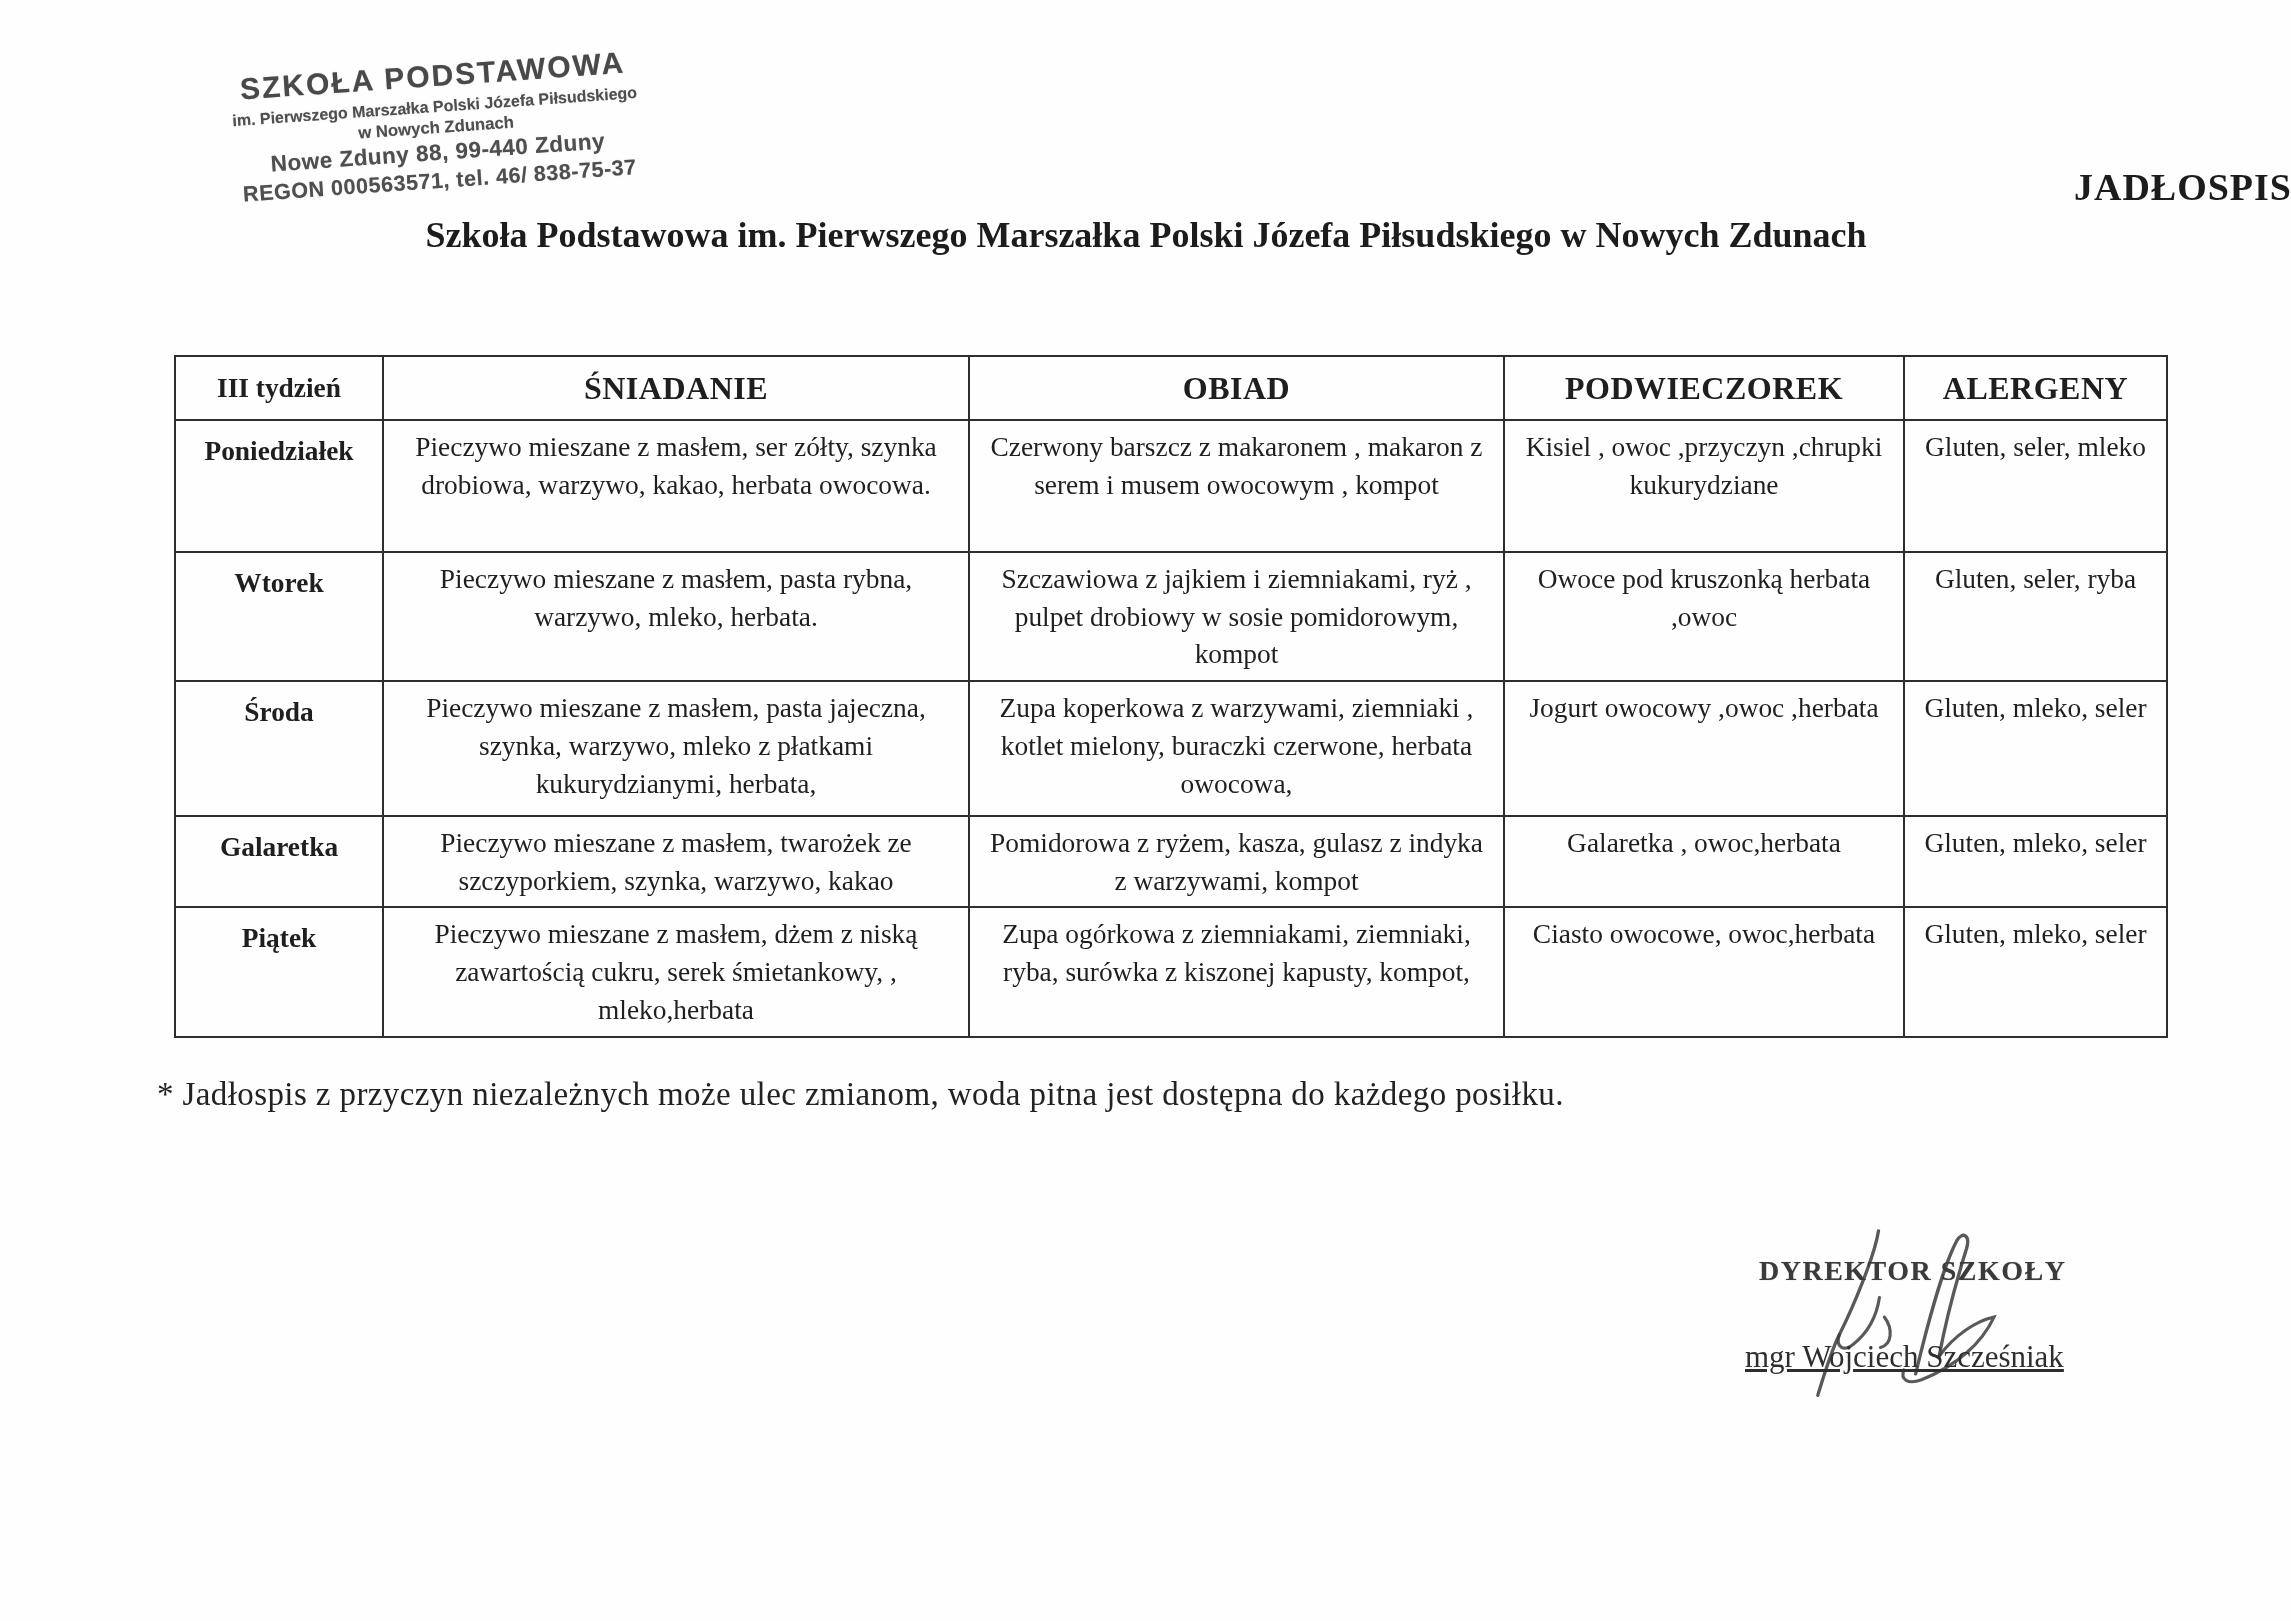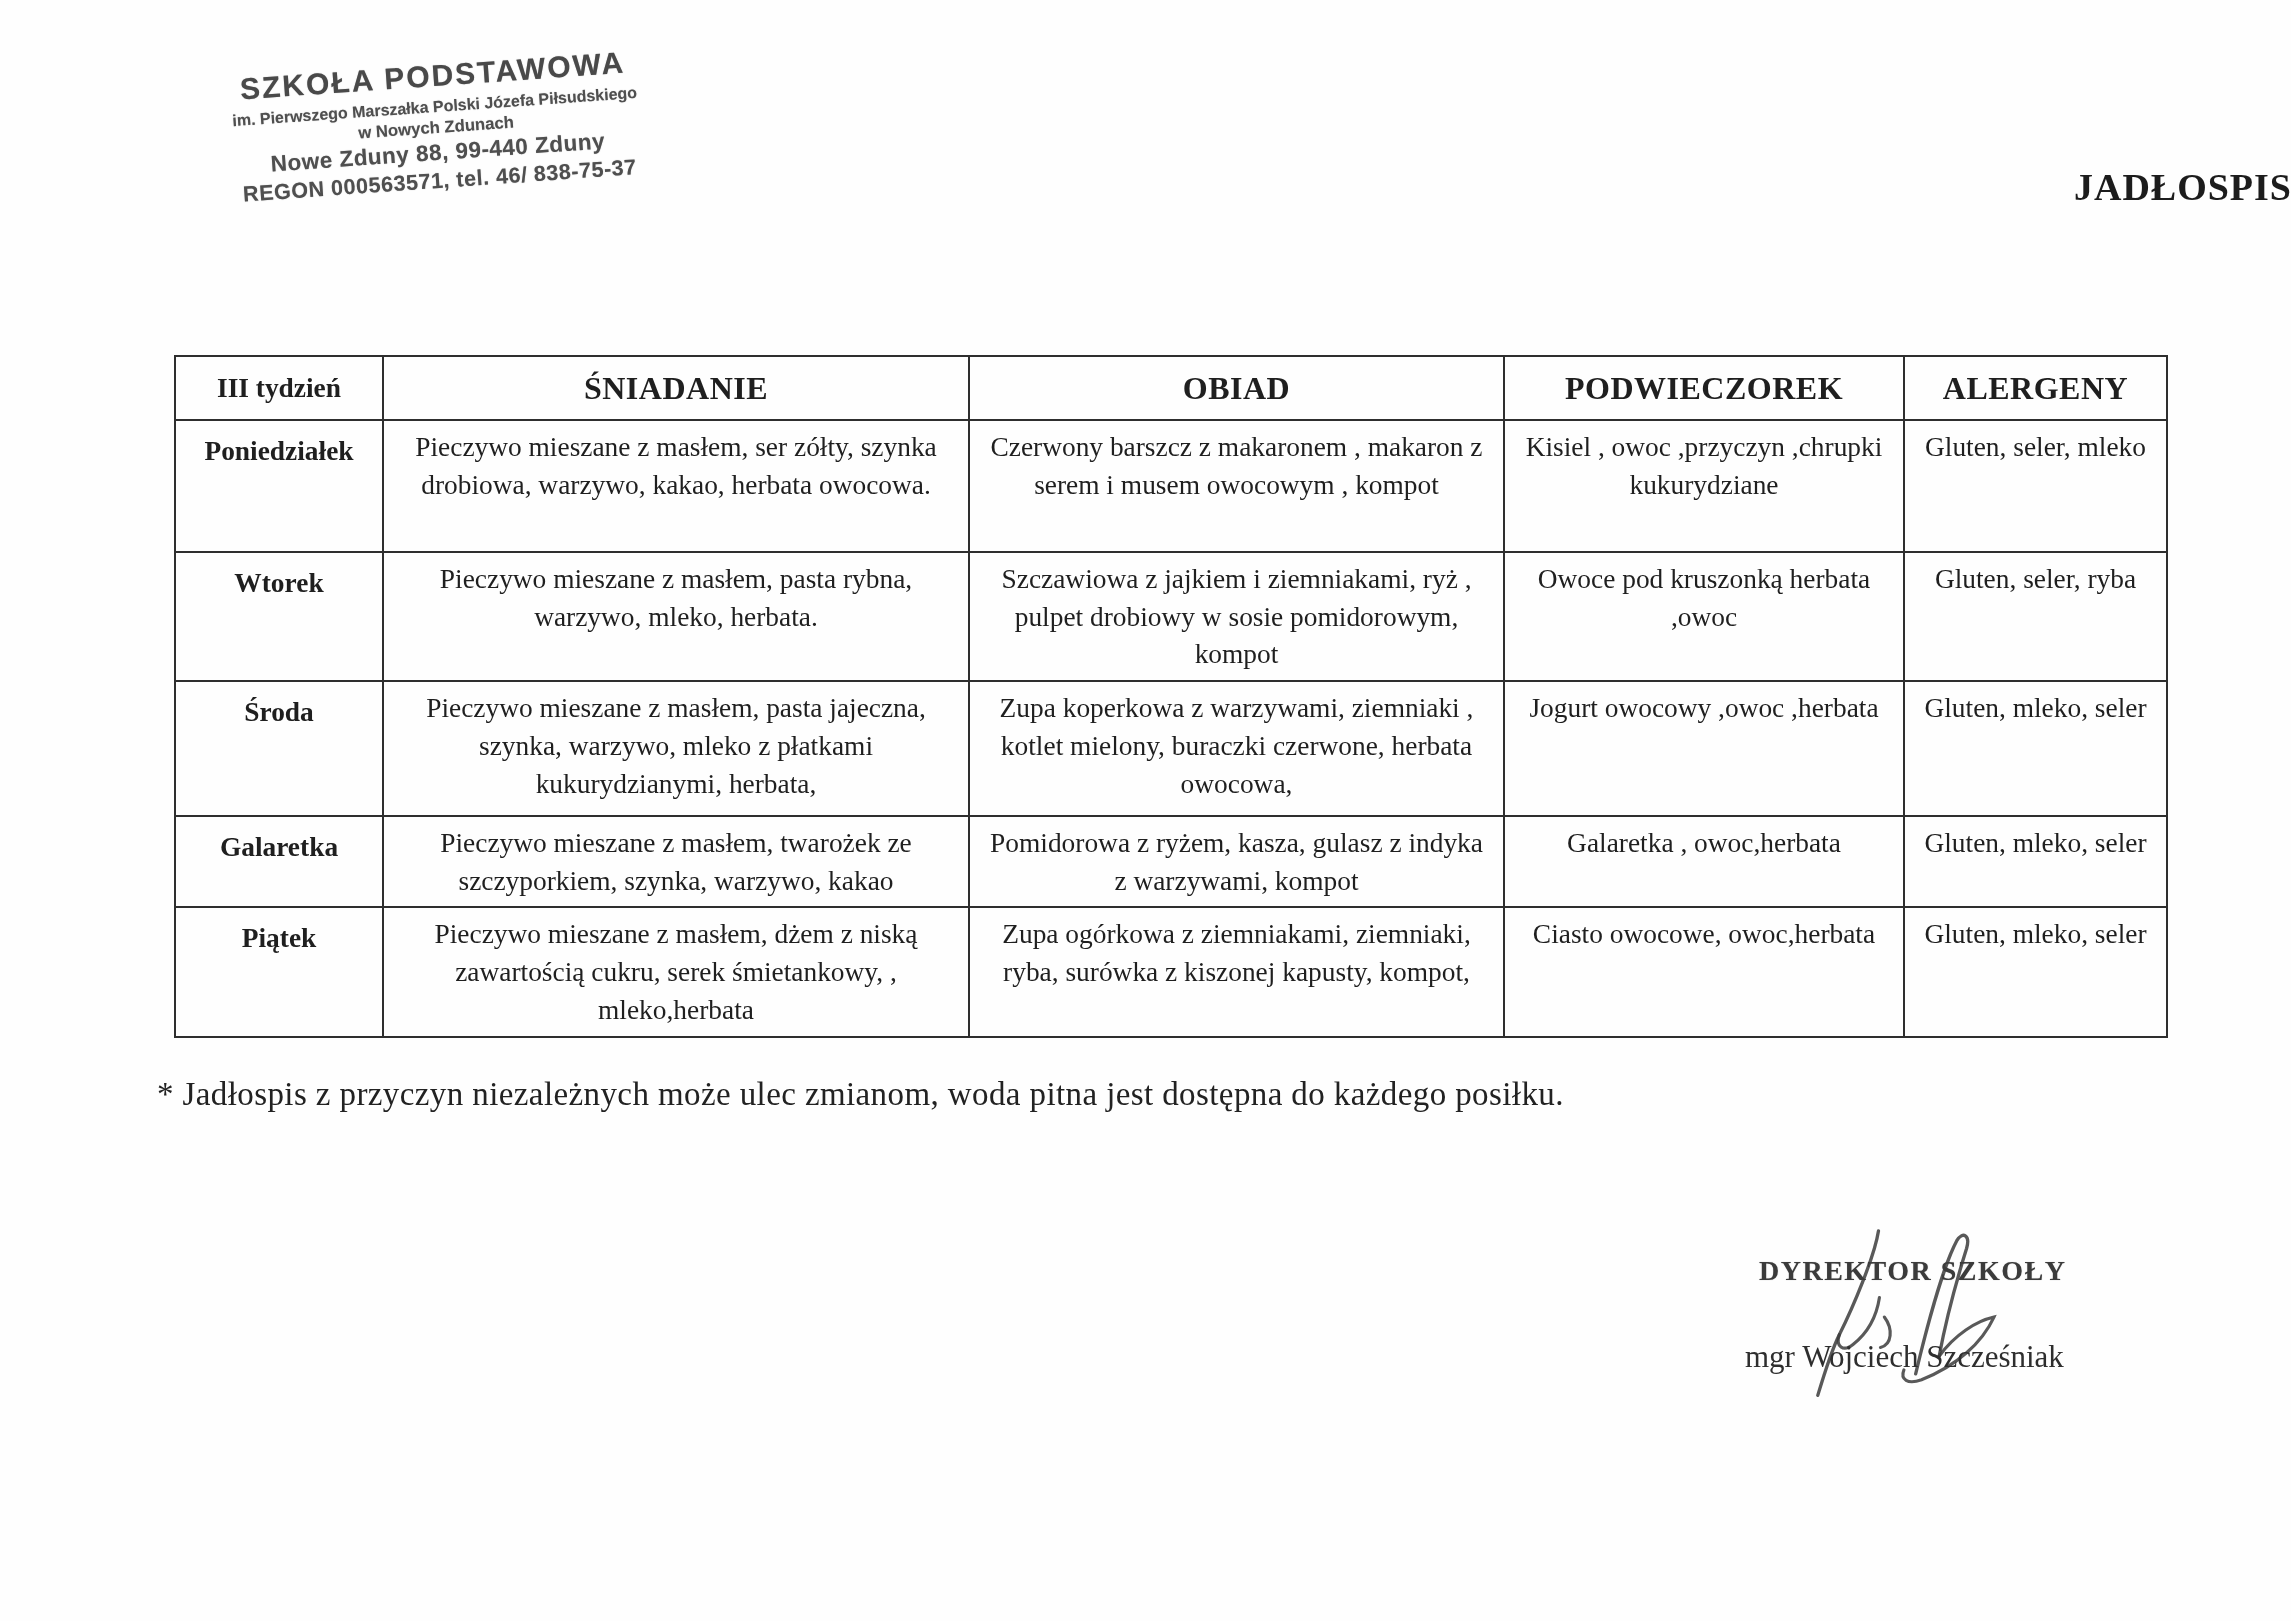--- a/index.html
+++ b/index.html
@@ -102,20 +102,21 @@
     font-size: 28px; font-weight: 700;
     letter-spacing: 1.5px;
     color: #3b3b3b;
     text-shadow: 0 0 1px rgba(70,70,70,.4);
   }
   .sig-name {
     position: absolute;
     left: 1745px; top: 1339px;
     font-size: 31px;
     color: #2e2e2e;
+    text-decoration: underline;
   }
   .sig-scribble {
     position: absolute;
     left: 1802px; top: 1227px;
     width: 196px; height: 186px;
   }
 </style>
 </head>
 <body>
 
@@ -123,20 +124,21 @@
 
   <div class="stamp">
     <div class="s1">SZKOŁA PODSTAWOWA</div>
     <div class="s2">im. Pierwszego Marszałka Polski Józefa Piłsudskiego</div>
     <div class="s3">w Nowych Zdunach</div>
     <div class="s4">Nowe Zduny 88, 99-440 Zduny</div>
     <div class="s5">REGON 000563571, tel. 46/ 838-75-37</div>
   </div>
 
   <div class="doc-title">JADŁOSPIS</div>
+  <div class="doc-subtitle">Szkoła Podstawowa im. Pierwszego Marszałka Polski Józefa Piłsudskiego w Nowych Zdunach</div>
 
   <table class="menu">
     <colgroup>
       <col style="width:208px">
       <col style="width:586px">
       <col style="width:535px">
       <col style="width:400px">
       <col style="width:263px">
     </colgroup>
     <thead>

